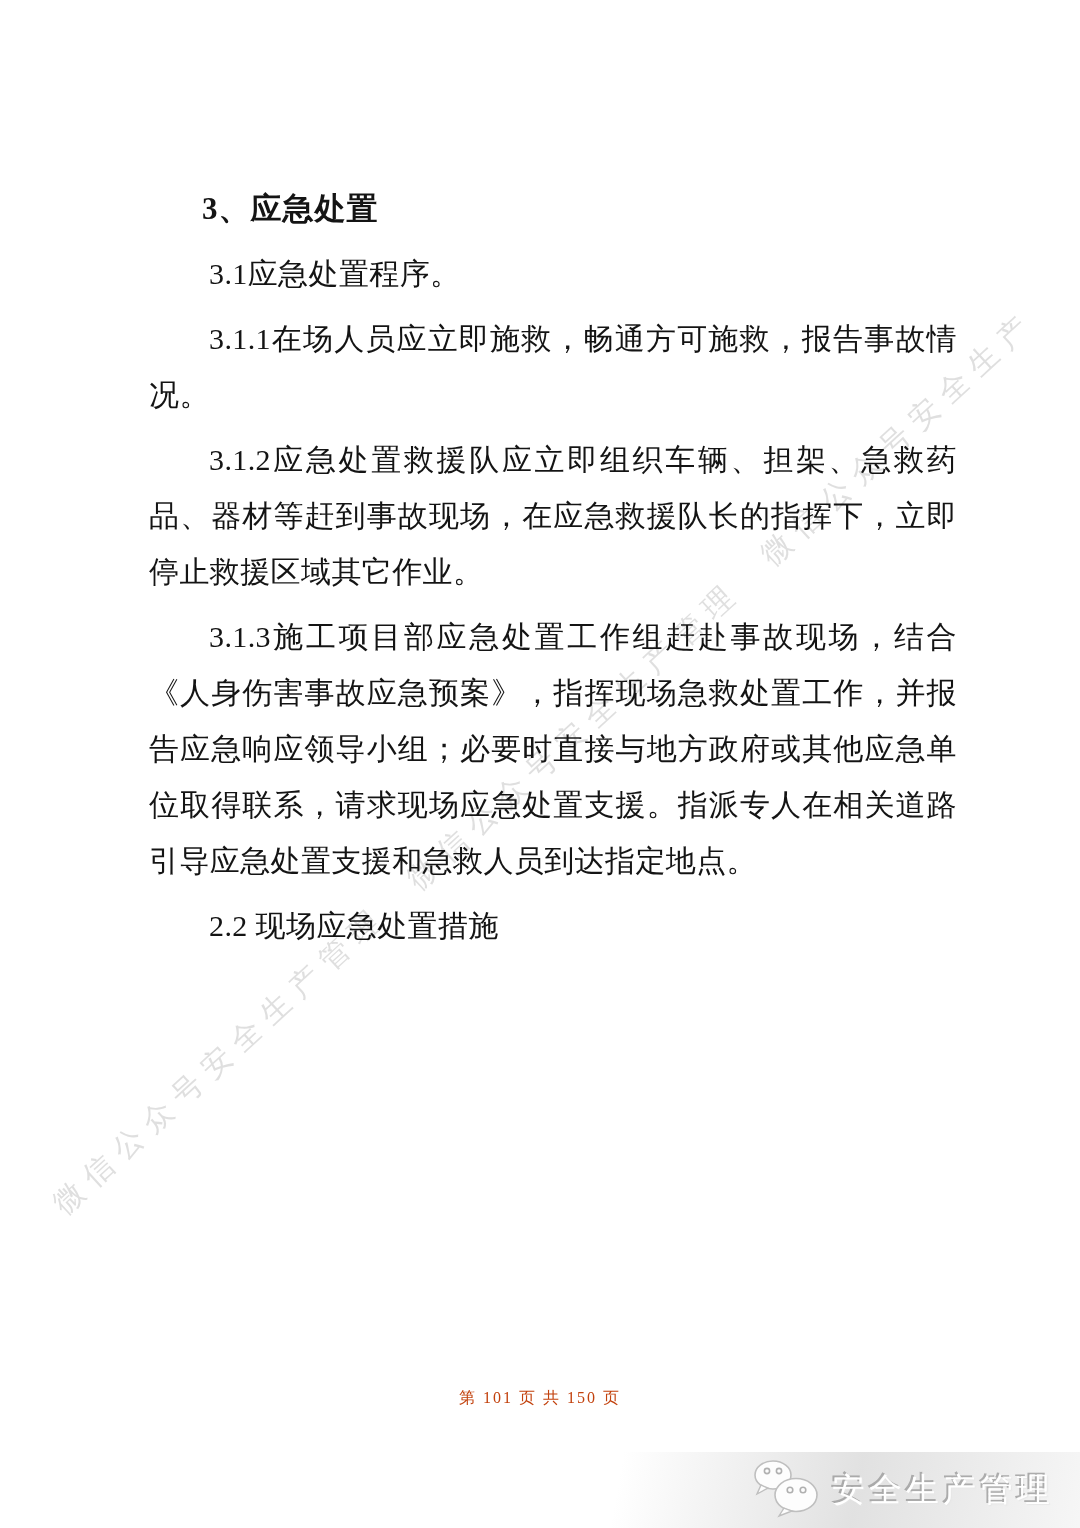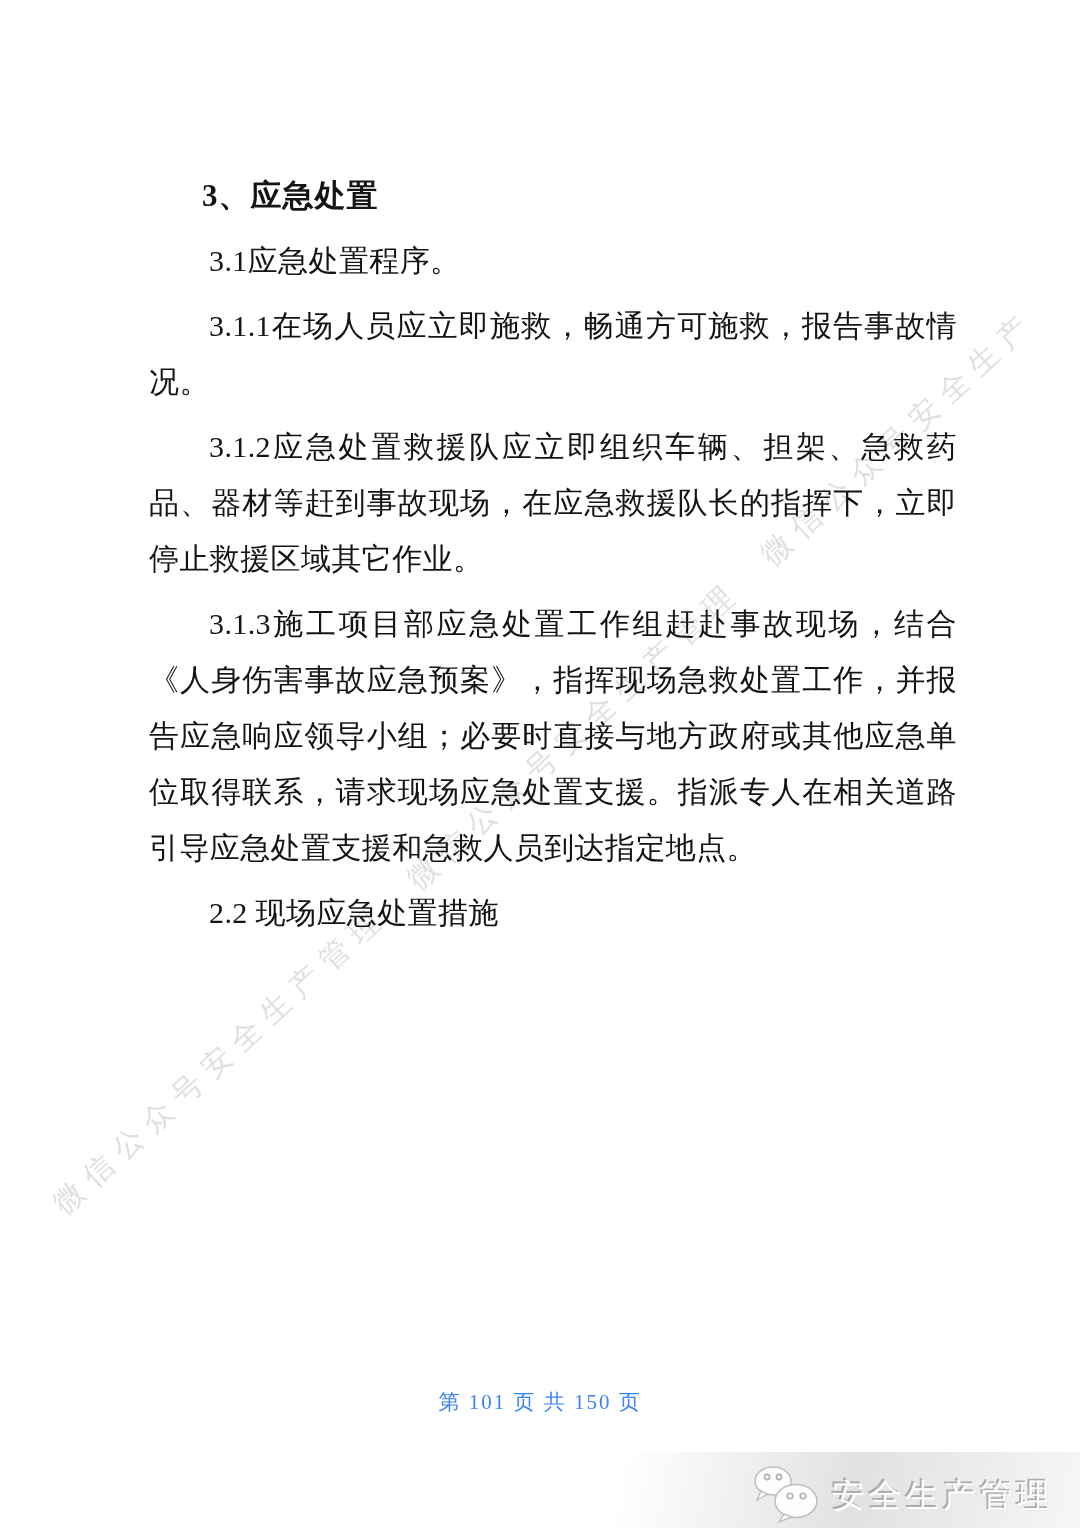--- a/index.html
+++ b/index.html
@@ -9,21 +9,21 @@
     height: 1528px;
     background: #ffffff;
     overflow: hidden;
     font-family: "Liberation Serif", "DejaVu Serif", serif;
     color: #141414;
   }
   
   .content {
     position: absolute;
     left: 140px;
-    top: 168px;
+    top: 181px;
     width: 826px;
     z-index: 2;
   }
   .content .heading {
     margin: 0;
     font-size: 31px;
     font-weight: bold;
     line-height: 56px;
     text-indent: 2em;
     letter-spacing: 1px;
@@ -52,38 +52,38 @@
     pointer-events: none;
     overflow: hidden;
   }
   
   .page-number {
     position: absolute;
     top: 1388px;
     left: 0;
     width: 100%;
     text-align: center;
-    font-size: 21px;
+    font-size: 16px;
     letter-spacing: 2px;
-    color: #3b82f6;
+    color: #c2410c;
     z-index: 2;
   }
   
   .brand-bar {
     position: absolute;
     right: 0;
     bottom: 0;
     width: 560px;
     height: 76px;
     background: linear-gradient(100deg,
       rgba(200,200,200,0) 18%,
       rgba(184,184,184,0.42) 60%,
       rgba(200,200,200,0.16) 100%);
     display: flex;
-    align-items: flex-end;
+    align-items: center;
     justify-content: flex-end;
     padding-right: 26px;
     box-sizing: border-box;
     z-index: 3;
   }
   .brand-logo {
     display: flex;
     align-items: center;
     gap: 10px;
   }

